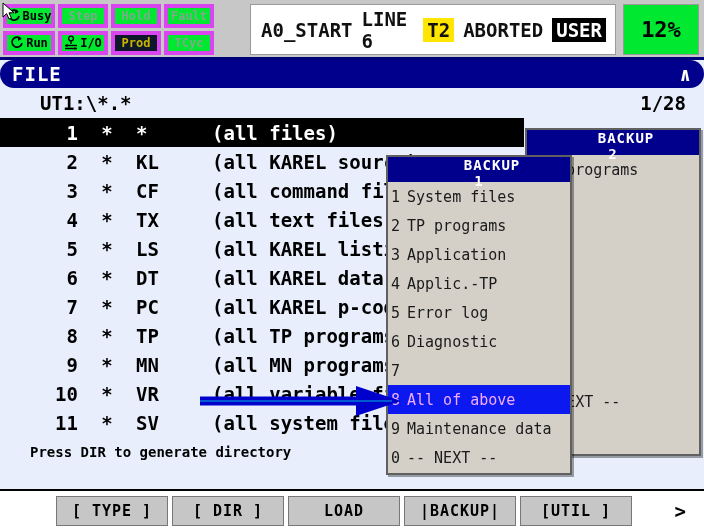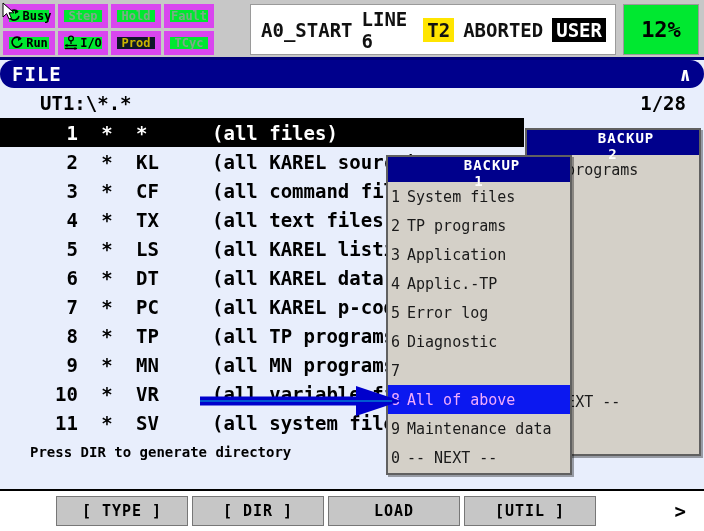--- a/index.html
+++ b/index.html
@@ -19,21 +19,21 @@
     box-sizing:border-box;
     border-bottom:3px solid #00007a;
   }
   .led-grid{
     position:absolute;left:3px;top:4px;
     display:grid;grid-template-columns:52px 50px 50px 50px;
     grid-template-rows:24px 24px;gap:3px 3px;
   }
   .led{
     background:#00e830;
-    border:6px solid #d946ef;
+    border:4px solid #d946ef;
     box-sizing:border-box;
     display:flex;align-items:center;justify-content:center;
     font-size:12px;font-weight:bold;color:#000;
     letter-spacing:0px;
     position:relative;
   }
   .led.off{color:#7ea98a;}
   .led.prod{background:#0f172a;color:#c9b400;}
   .led .lbl{display:inline-block;}
   .led .ic{display:inline-block;width:14px;height:16px;margin-right:2px;vertical-align:middle;}
@@ -130,21 +130,21 @@
 
   
   .fkeybar{
     position:absolute;left:0;top:489px;width:704px;height:42px;
     background:#fff;
     border-top:2px solid #000;
     box-sizing:border-box;
     display:flex;align-items:center;
   }
   .fkey{
-    width:132px;height:30px;margin-left:4px;
+    width:112px;height:30px;margin-left:4px;
     background:#c6c6c6;
     border:1px solid #777;
     box-sizing:border-box;
     display:flex;align-items:center;justify-content:center;
     font-size:15px;font-weight:bold;color:#000;
     letter-spacing:1px;
   }
   .fkey:first-of-type{margin-left:56px;}
   .fnext{
     margin-left:auto;margin-right:18px;
@@ -390,17 +390,18 @@
       <line x1="4" y1="19" x2="168" y2="19" stroke="#0000cc" stroke-width="9"></line>
       <polygon points="160,4 205,19 160,34" fill="#0000cc"></polygon>
       <line x1="4" y1="19" x2="196" y2="19" stroke="#00d8d8" stroke-width="1.6" opacity=".55"></line>
     </svg>
   </div>
 
   <div class="fkeybar">
     <div class="fkey">[ TYPE ]</div>
     <div class="fkey">[ DIR ]</div>
     <div class="fkey">LOAD</div>
+    <div class="fkey">|BACKUP|</div>
     <div class="fkey">[UTIL ]</div>
     <div class="fnext">&gt;</div>
   </div>
 
 </div>
 
 </body></html>

